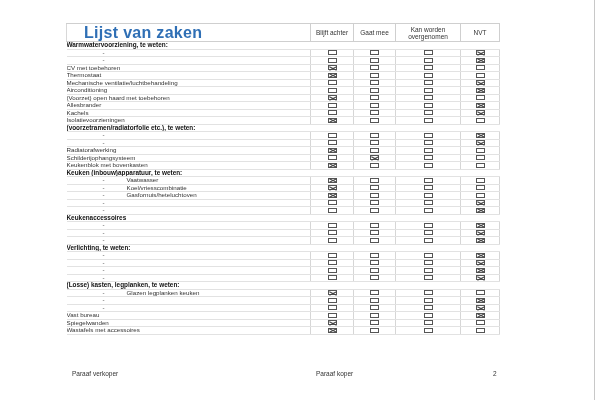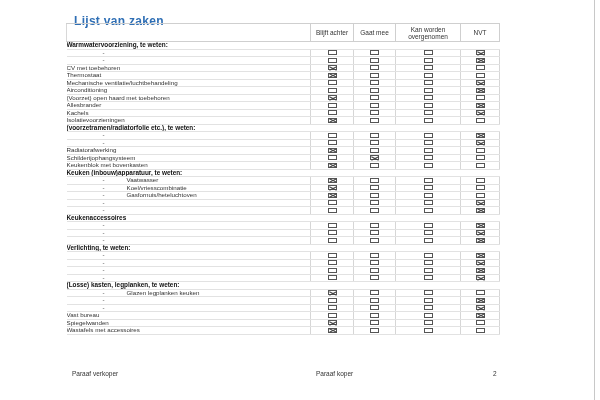--- a/index.html
+++ b/index.html
@@ -1,18 +1,18 @@
 <!DOCTYPE html>
 <html><head>
 <meta charset="utf-8">
 <style>
   html, body { margin:0; padding:0; }
   body { width:600px; height:400px; background:#fff; position:relative; overflow:hidden; font-family:"Liberation Sans", sans-serif; color:#222; }
   .page-edge { position:absolute; left:594px; top:0; width:1px; height:400px; background:#c8c8c8; }
-  .title { position:absolute; left:66px; top:6px; font-size:12px; font-weight:bold; color:#2f6fb5; letter-spacing:0.3px; margin:8px; }
+  .title { position:absolute; left:66px; top:6px; font-size:16px; font-weight:bold; color:#2f6fb5; letter-spacing:0.3px; margin:18px; }
   table.list { position:absolute; left:66px; top:23px; border-collapse:collapse; table-layout:fixed; width:433px; }
   table.list col.c-name { width:244px; }
   table.list col.c-b { width:43px; }
   table.list col.c-g { width:42px; }
   table.list col.c-k { width:65px; }
   table.list col.c-n { width:39px; }
   table.list th { font-weight:normal; font-size:6.5px; line-height:7px; height:17px; color:#333; text-align:center; border-top:1px solid #cfcfcf; border-left:1px solid #cfcfcf; border-right:1px solid #cfcfcf; border-bottom:1px solid #cfcfcf; padding:0; vertical-align:middle; }
   table.list th.blank { border-left:1px solid #d8d8d8; }
   table.list td { height:6.5px; padding:0; font-size:6.2px; line-height:6.5px; border-bottom:1px solid #e2e2e2; white-space:nowrap; overflow:hidden; }
   table.list td.cb { text-align:center; border-left:1px solid #d6d6d6; border-right:1px solid #d6d6d6; }

